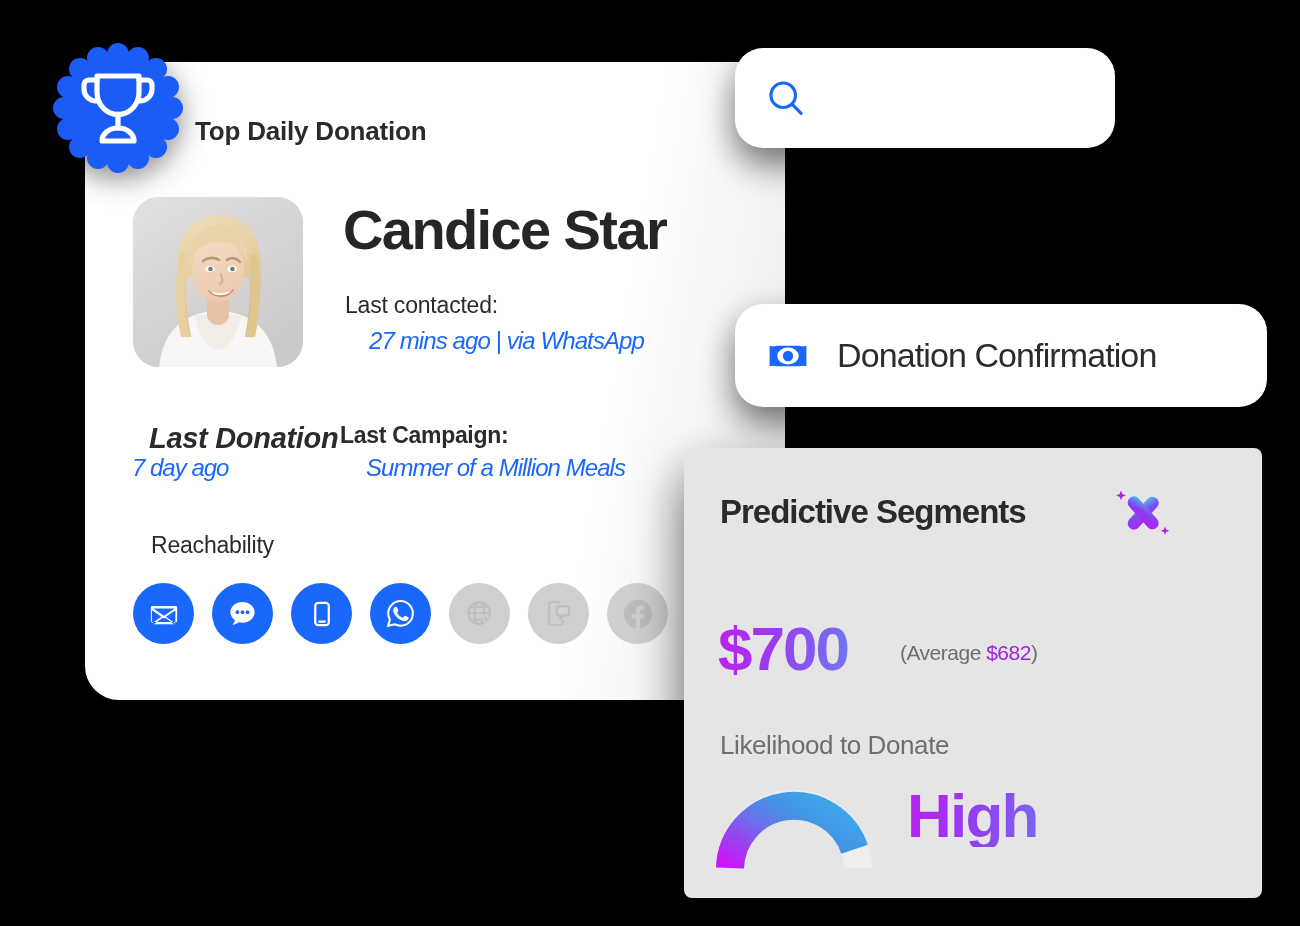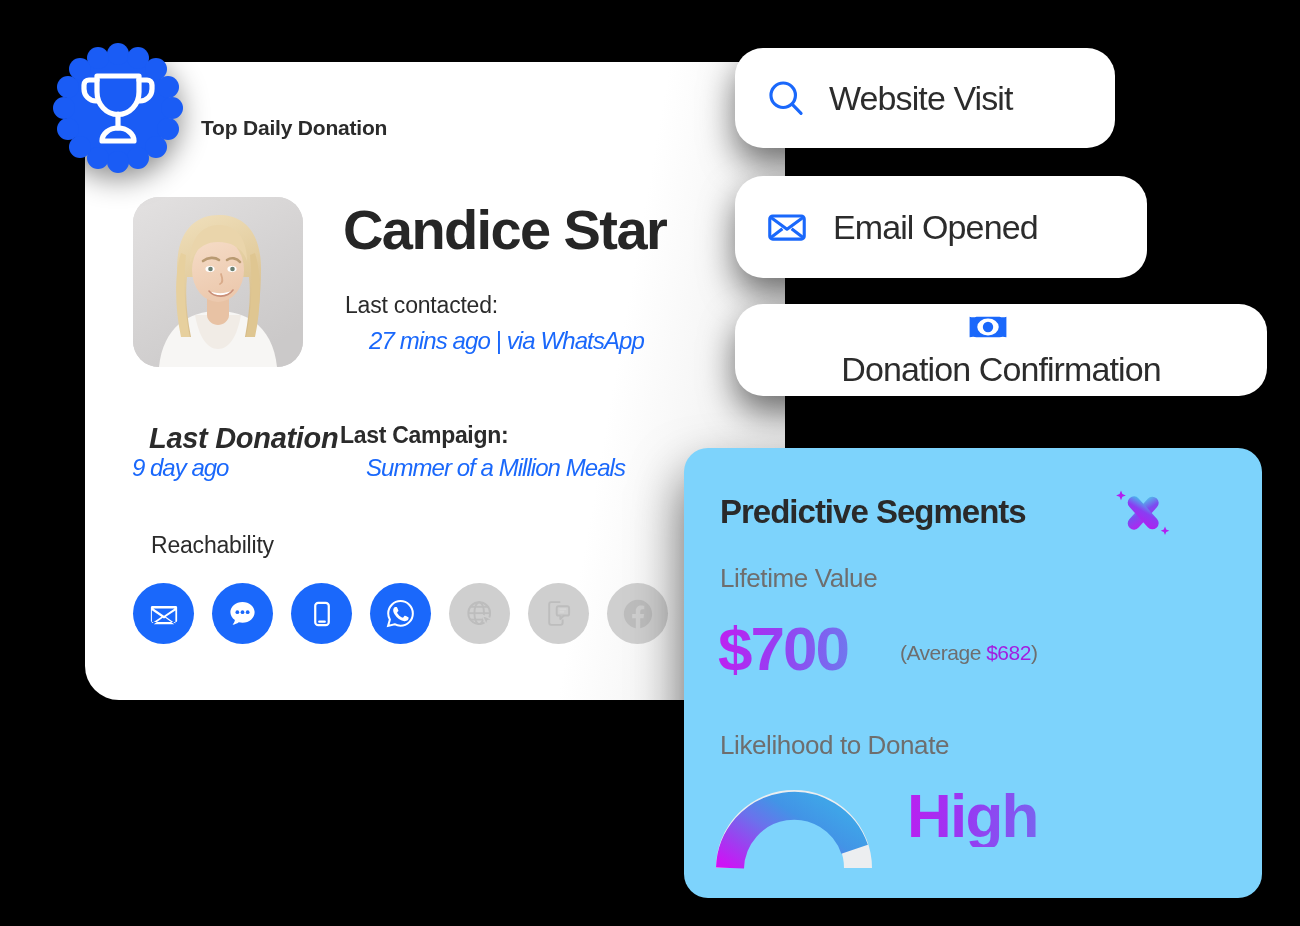--- a/index.html
+++ b/index.html
@@ -40,23 +40,23 @@
     left: 52px;
     top: 42px;
     width: 132px;
     height: 132px;
     z-index: 40;
     filter: drop-shadow(0 8px 14px rgba(0,0,0,0.45));
   }
 
   .card-title {
     position: absolute;
-    left: 116px;
+    left: 110px;
     top: 54px;
-    font-size: 21px;
+    font-size: 26px;
     font-weight: 700;
     color: #2b2b2b;
     letter-spacing: -0.2px;
     white-space: nowrap;
   }
 
   .avatar {
     position: absolute;
     left: 48px;
     top: 135px;
@@ -191,34 +191,34 @@
   }
   .pill-label {
     font-size: 34px;
     color: #2c2c2c;
     letter-spacing: -0.9px;
     white-space: nowrap;
   }
 
   #pill-website  { left: 735px; top: 48px;  width: 320px; height: 100px; padding: 0 30px; }
   #pill-email    { left: 735px; top: 176px; width: 352px; height: 102px; padding: 0 30px; }
-  #pill-donation { left: 735px; top: 304px; width: 472px; height: 92px; padding: 0 30px; flex-direction: column; }
+  #pill-donation { left: 735px; top: 304px; width: 472px; height: 103px; padding: 0 30px; }
   #pill-website  .pill-ico { margin-right: 22px; }
   #pill-email    .pill-ico { margin-right: 24px; }
   #pill-donation .pill-ico { margin-right: 26px; }
 
   
   .pred-card {
     position: absolute;
     left: 684px;
     top: 448px;
     width: 578px;
     height: 450px;
-    background: #7dd3fc;
-    border-radius: 24px;
+    background: #e5e5e5;
+    border-radius: 8px;
     box-shadow: 0 26px 52px rgba(0,0,0,0.6);
     z-index: 35;
   }
   .pred-title {
     position: absolute;
     left: 36px;
     top: 45px;
     font-size: 33px;
     font-weight: 700;
     color: #2a2a2a;
@@ -349,21 +349,21 @@
         <path d="M76 94 C82 101 94 101 100 93" stroke="#c98f78" stroke-width="1.6" fill="none" stroke-linecap="round"></path>
       </svg>
     </div>
 
     <div class="person-name">Candice Star</div>
 
     <div class="contact-label">Last contacted:</div>
     <div class="contact-value">27 mins ago | via WhatsApp</div>
 
     <div class="meta-don-label">Last Donation</div>
-    <div class="meta-don-value">9 day ago</div>
+    <div class="meta-don-value">7 day ago</div>
 
     <div class="meta-camp-label">Last Campaign:</div>
     <div class="meta-camp-value">Summer of a Million Meals</div>
 
     <div class="reach-label">Reachability</div>
 
     <div class="reach-row">
 
       <div class="reach-icon on">
         <span>
@@ -471,33 +471,22 @@
     </svg>
   </div>
 
   <div class="pill" id="pill-website">
     <span class="pill-ico">
       <svg width="42" height="42" viewBox="0 0 24 24" fill="none" stroke="#1a68fb" stroke-width="1.8" stroke-linecap="round">
           <circle cx="10.4" cy="10.4" r="7"></circle>
           <line x1="15.6" y1="15.6" x2="20.6" y2="20.8"></line>
         </svg>
     </span>
-    <span class="pill-label">Website Visit</span>
   </div>
 
-  <div class="pill" id="pill-email">
-    <span class="pill-ico">
-      <svg width="44" height="44" viewBox="0 0 24 24" fill="none" stroke="#1a68fb" stroke-width="1.7" stroke-linejoin="round">
-          <rect x="2.6" y="6" width="18.8" height="12.6" rx="1.6"></rect>
-          <path d="M2.9 6.6 12 13.2l9.1-6.6"></path>
-          <path d="m2.9 18 6.6-5M21.1 18l-6.6-5"></path>
-        </svg>
-    </span>
-    <span class="pill-label">Email Opened</span>
-  </div>
 
   <div class="pill" id="pill-donation">
     <span class="pill-ico">
       <svg width="46" height="46" viewBox="0 0 24 24">
           <path d="M2.4 6.6c1.2.5 2.5.5 3.6 0h12c1.1.5 2.4.5 3.6 0v10.8c-1.2-.5-2.5-.5-3.6 0H6c-1.1-.5-2.4-.5-3.6 0V6.6Z" fill="#1a68fb"></path>
           <ellipse cx="12" cy="12" rx="5.6" ry="4.4" fill="#ffffff"></ellipse>
           <circle cx="12" cy="12" r="2.7" fill="#1a68fb"></circle>
         </svg>
     </span>
     <span class="pill-label">Donation Confirmation</span>
@@ -523,21 +512,20 @@
         </defs>
         <g transform="translate(33,29)">
           <rect x="-6" y="-20" width="12.5" height="40" rx="6.2" transform="rotate(42)" fill="url(#barB)"></rect>
           <rect x="-6" y="-20" width="12.5" height="40" rx="6.2" transform="rotate(-42)" fill="url(#barA)"></rect>
         </g>
         <path d="M11 6.5 12.4 10l3.5 1.4-3.5 1.4L11 16.3 9.6 12.8 6.1 11.4 9.6 10Z" fill="#b31ef0"></path>
         <path d="M55 42.5 56.2 45.6 59.3 46.8 56.2 48 55 51.1 53.8 48 50.7 46.8 53.8 45.6Z" fill="#b31ef0"></path>
       </svg>
     </div>
 
-    <div class="ltv-label">Lifetime Value</div>
     <div class="ltv-amount">$700</div>
     <div class="ltv-avg"><span>(Average </span><span class="amt">$682</span><span>)</span></div>
 
     <div class="likely-label">Likelihood to Donate</div>
 
     <div class="gauge">
       <svg viewBox="0 0 162 92" xmlns="http://www.w3.org/2000/svg">
         <defs>
           <linearGradient id="gaugeG" x1="0" y1="1" x2="1" y2="0.25">
             <stop offset="0%" stop-color="#cc14f5"></stop>

